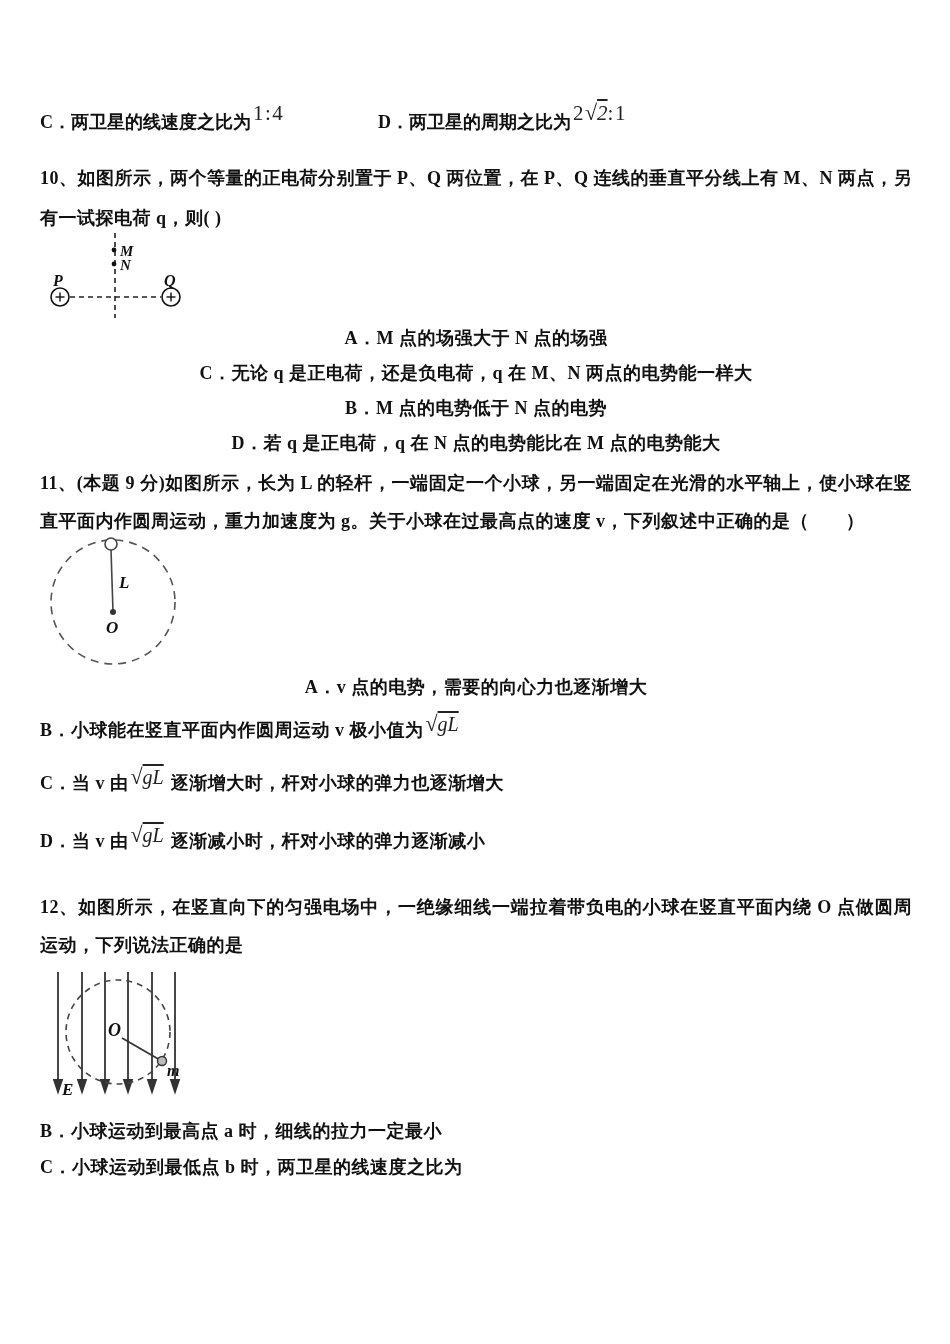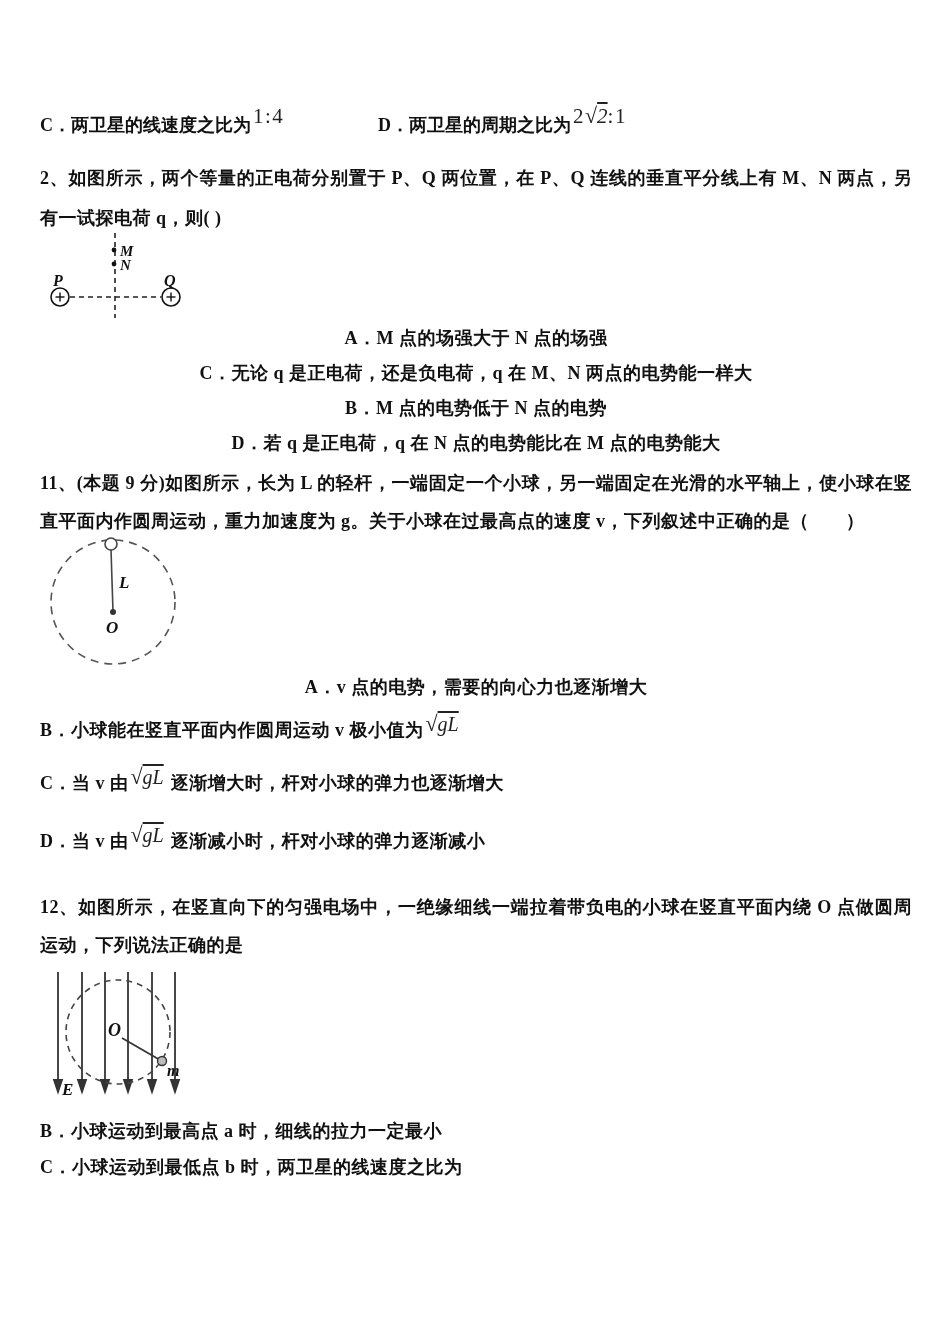--- a/index.html
+++ b/index.html
@@ -12,21 +12,21 @@
     font-size: 18px;
     overflow: hidden;
   }
   .page { padding: 106px 38px 0 40px; }
 
   .stem { line-height: 40px; text-align: justify; letter-spacing: .5px; }
   .stem.lh38 { line-height: 38px; }
 
   .opt { line-height: 26px; letter-spacing: .5px; }
 
-  .q9-row { display: flex; align-items: flex-start; height: 26px; line-height: 36px; }
+  .q9-row { display: flex; align-items: flex-end; height: 26px; line-height: 20px; }
   .q9-left { width: 338px; }
 
   
   .fm {
     font-family: "Liberation Serif", serif;
     font-weight: normal;
     font-size: 21px;
     position: relative; top: -8px;
     padding: 0 2px;
     letter-spacing: 1.5px;
@@ -67,21 +67,21 @@
 
   <div class="q9-row">
     <div class="q9-left">
       <span>C．</span><span>两卫星的线速度之比为</span><span class="fm">1:4</span>
     </div>
     <div>
       <span>D．</span><span>两卫星的周期之比为</span><span class="fm"><span>2</span><span class="rad"><span class="radicand">2</span></span><span>:1</span></span>
     </div>
   </div>
 
-  <div class="stem m26">2、如图所示，两个等量的正电荷分别置于 P、Q 两位置，在 P、Q 连线的垂直平分线上有 M、N 两点，另有一试探电荷 q，则( )</div>
+  <div class="stem m26">10、如图所示，两个等量的正电荷分别置于 P、Q 两位置，在 P、Q 连线的垂直平分线上有 M、N 两点，另有一试探电荷 q，则( )</div>
 
   <svg class="diagram d-q10" width="200" height="95" viewBox="0 0 200 95">
     <line x1="70" y1="3" x2="70" y2="88" stroke="#222" stroke-width="1.6" stroke-dasharray="5,4"></line>
     <line x1="25" y1="67" x2="116" y2="67" stroke="#222" stroke-width="1.6" stroke-dasharray="5,4"></line>
     <circle cx="69" cy="20" r="2.4" fill="#111"></circle>
     <text class="dlabel" x="75" y="26" font-size="15">M</text>
     <circle cx="69" cy="34" r="2.4" fill="#111"></circle>
     <text class="dlabel" x="75" y="40" font-size="15">N</text>
     <text class="dlabel" x="8" y="56" font-size="16">P</text>
     <g>

